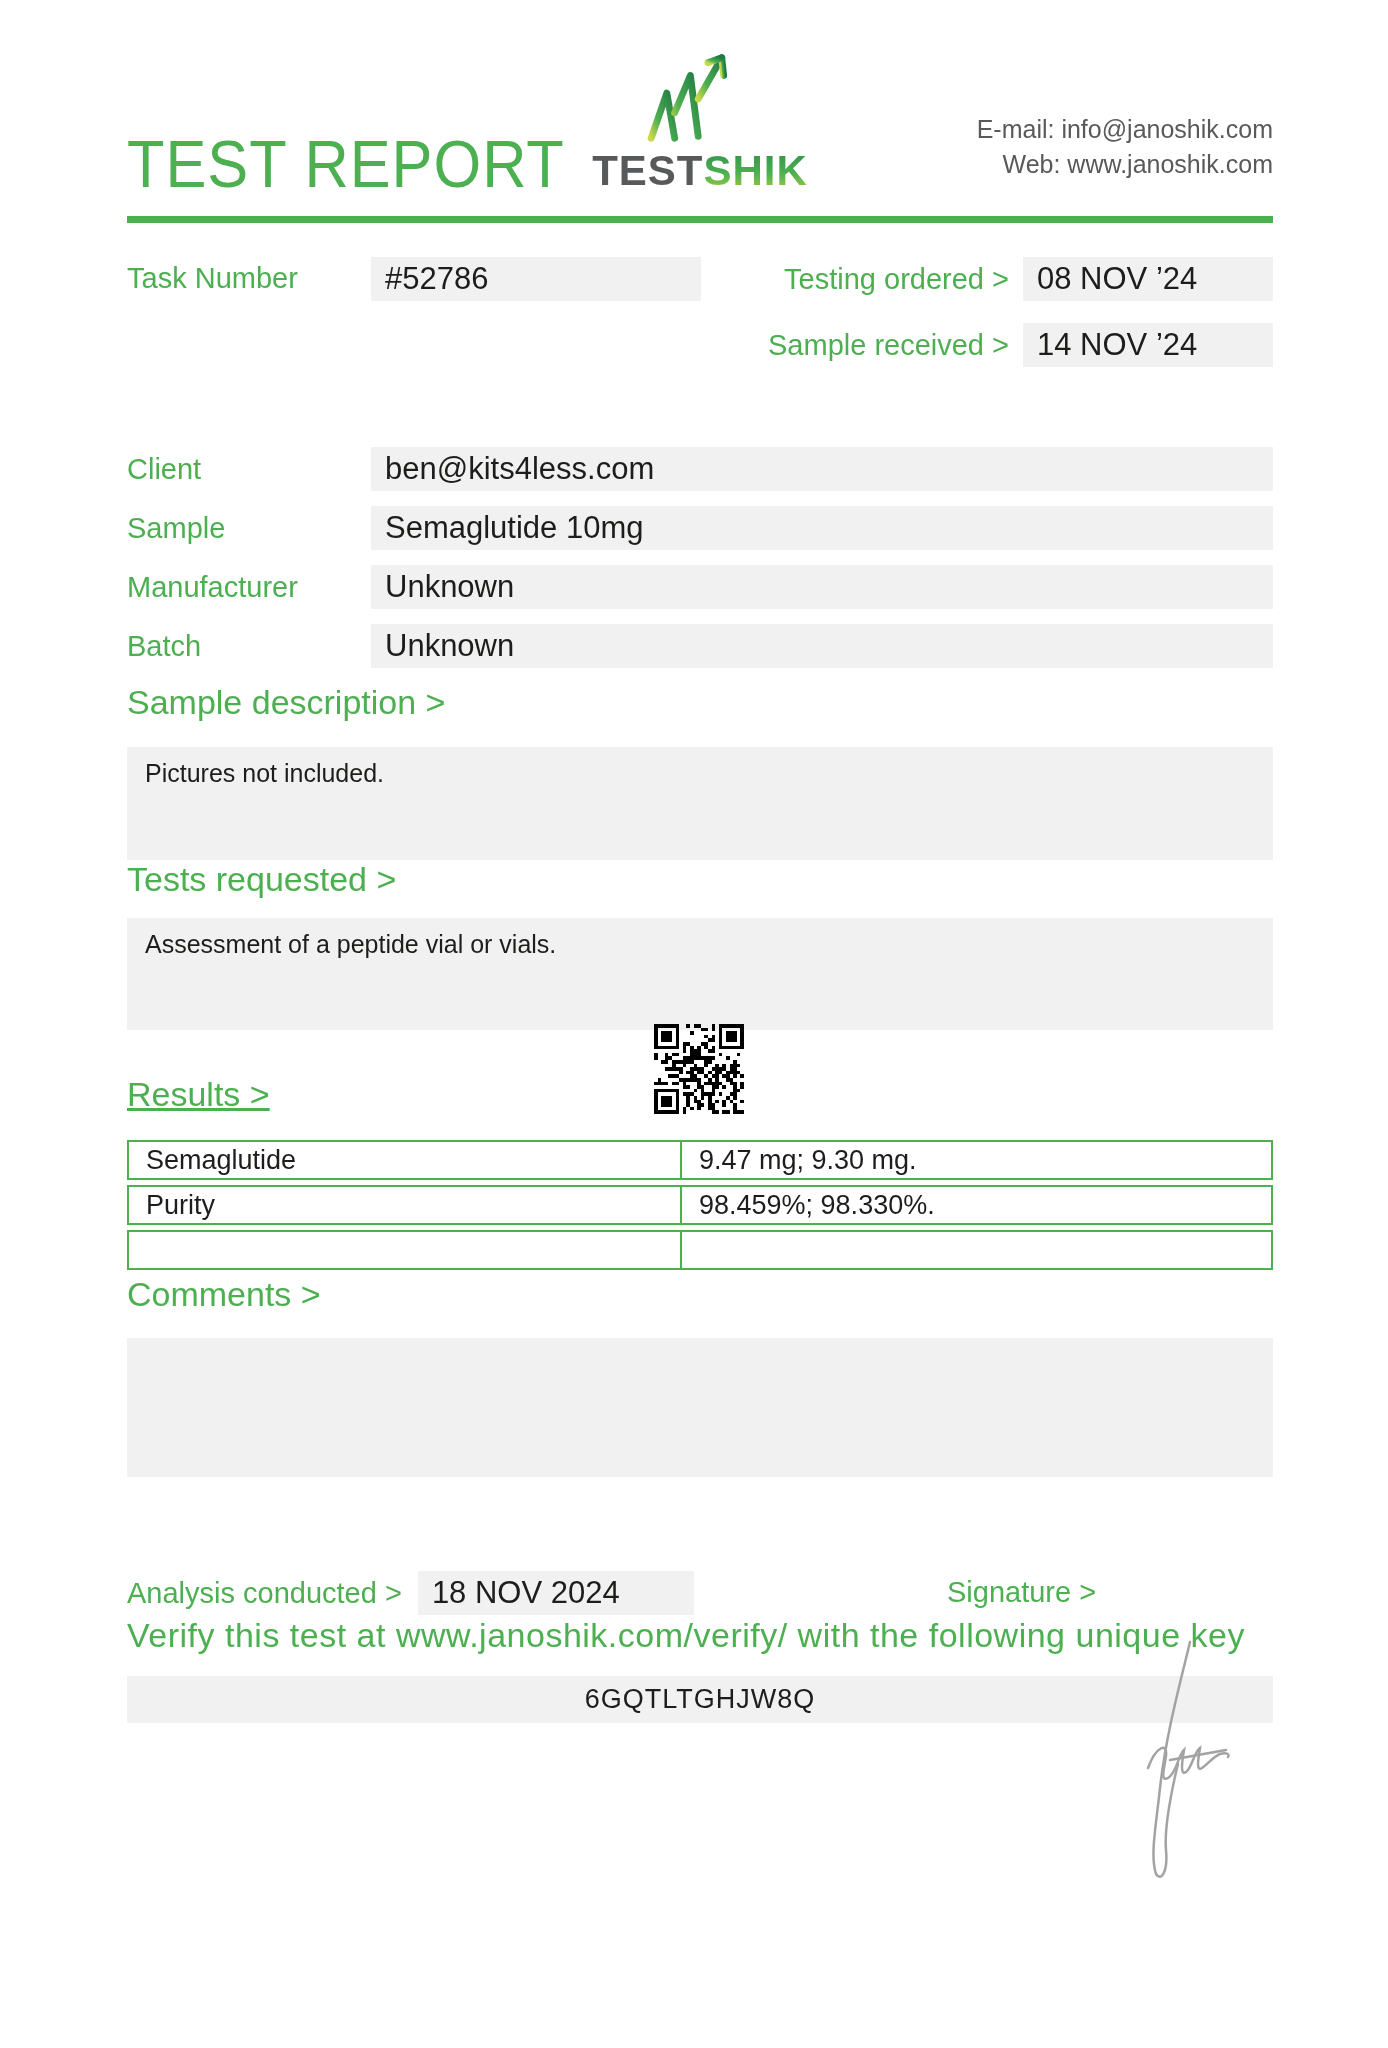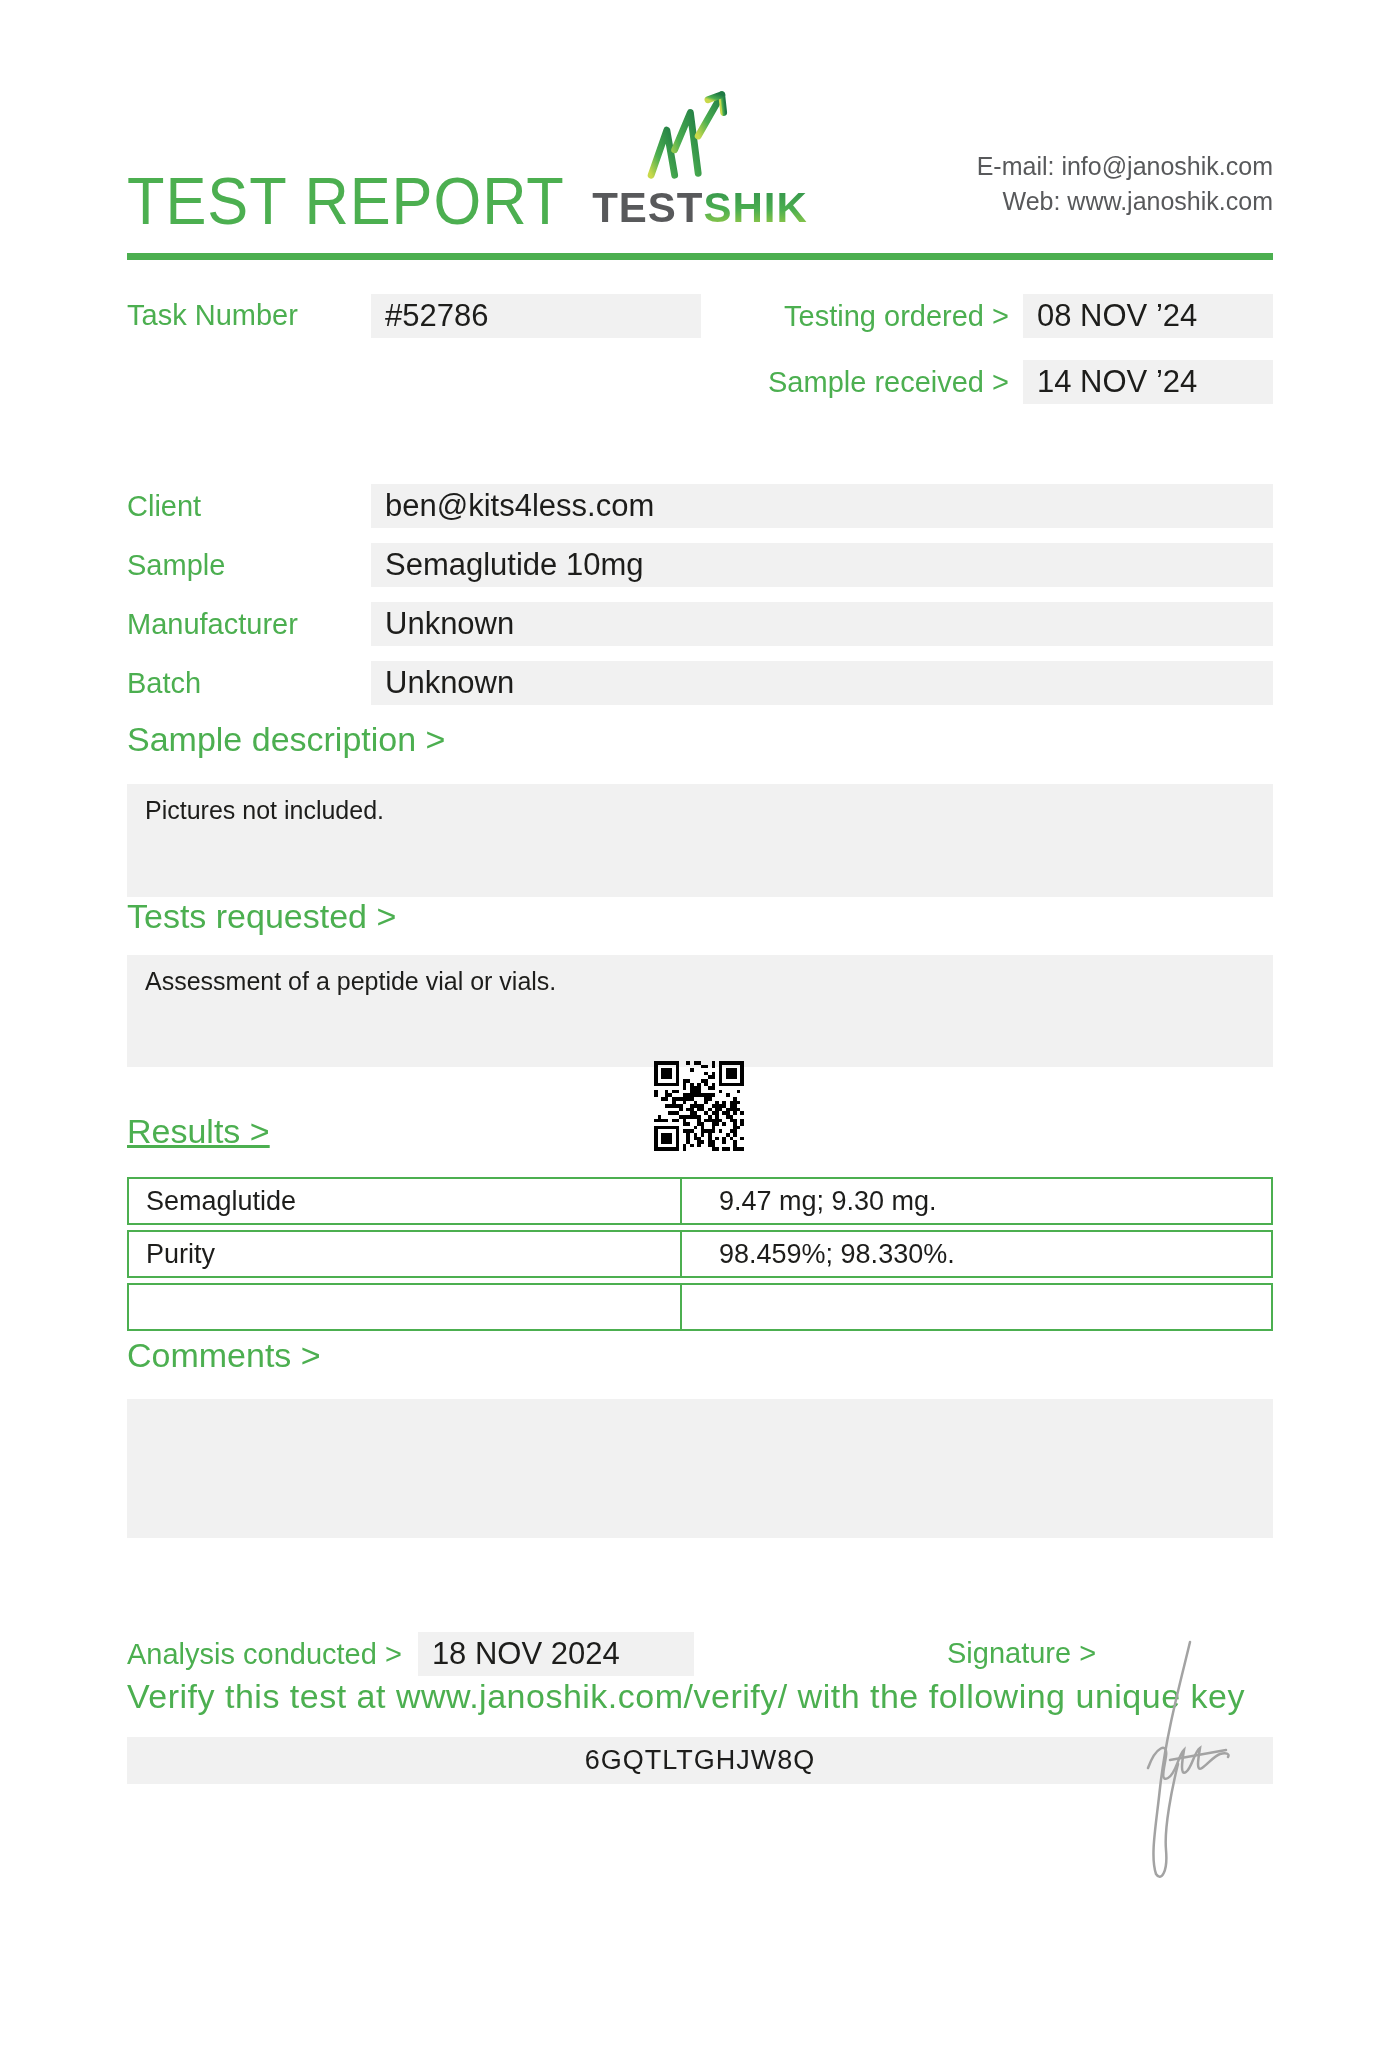--- a/index.html
+++ b/index.html
@@ -1,19 +1,19 @@
 <!DOCTYPE html>
 <html><head>
 <meta charset="utf-8">
 <style>
   * { box-sizing: border-box; }
   html,body { margin:0; padding:0; background:#ffffff; }
   body { font-family:"Liberation Sans", sans-serif; color:#1d1d1b; }
   .page { position:relative; width:1388px; height:2048px; background:#fff; overflow:hidden; }
-  .content { padding:85px 115px 0 127px; }
+  .content { padding:48px 115px 0 127px; }
 
   
   .header { position:relative; height:158px; }
   .title { position:absolute; left:0; bottom:4px; margin:0; font-size:66px; font-weight:400;
            color:#4caf50; letter-spacing:1px; white-space:nowrap;
            transform:scaleX(.93); transform-origin:left bottom; }
   .logo { position:absolute; left:50%; transform:translateX(-50%); top:2px;
           display:flex; flex-direction:column; align-items:center; }
   .logo-icon { width:118px; height:98px; }
   .logo-text { font-size:42px; font-weight:700; letter-spacing:1px; line-height:1; margin-top:2px;
@@ -49,21 +49,21 @@
   .sd-heading { margin-top:72px; }
   .text-box { background:#f1f1f1; margin-top:25px; padding:12px 18px; font-size:25px; }
   .sd-box { height:113px; }
   .tr-heading { margin-top:50px; }
   .tr-box { height:112px; margin-top:19px; }
 
   
   .results-head { position:relative; height:110px; }
   .results-head h2 { position:absolute; left:0; bottom:26px;text-decoration:underline; }
   .qr { position:absolute; left:527px; top:-6px; width:90px; height:90px; }
-  .result-row { display:flex; border:2px solid #4caf50; height:48px; margin-bottom:5px; font-size:27px; background:#fff;gap:20px; }
+  .result-row { display:flex; border:2px solid #4caf50; height:40px; margin-bottom:5px; font-size:27px; background:#fff; }
   .result-name { width:553px; border-right:2px solid #4caf50; display:flex; align-items:center; padding-left:17px; }
   .result-value { flex:1; display:flex; align-items:center; padding-left:17px; }
 
   
   .comments-heading { margin-top:23px; }
   .comments-box { height:139px; margin-top:24px; }
 
   
   .conclusion { position:relative; margin-top:93px; height:46px; display:flex; align-items:center; }
   .analysis-box { width:276px; margin-left:16px; }

